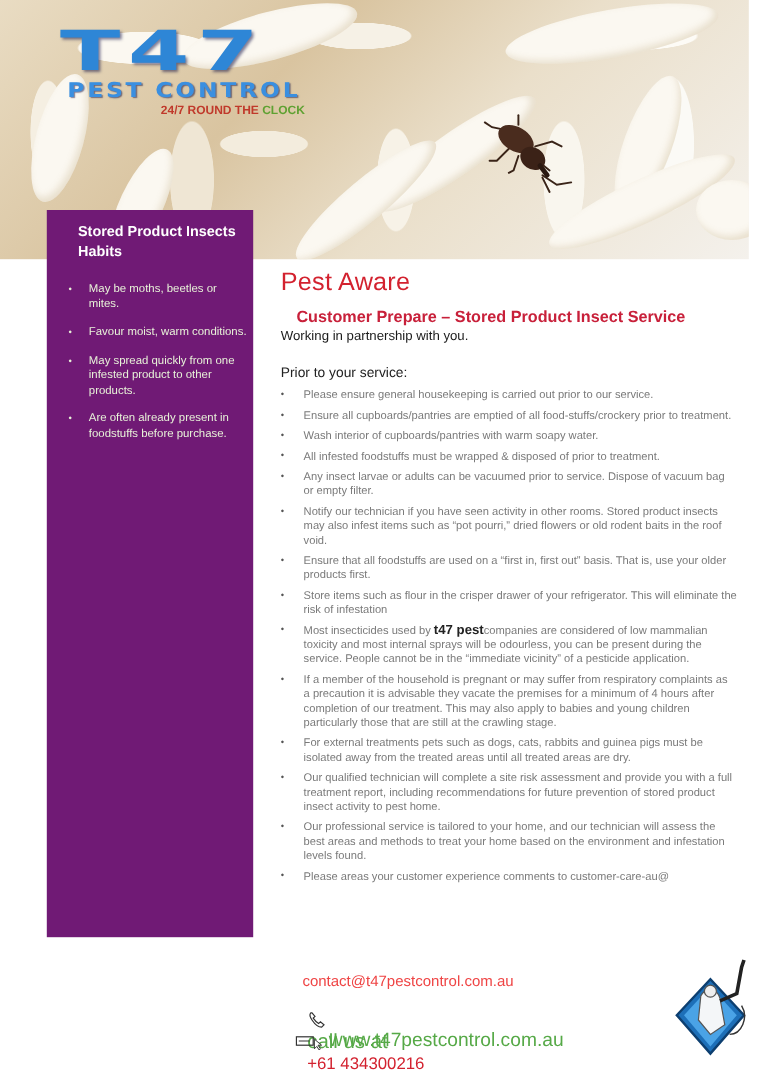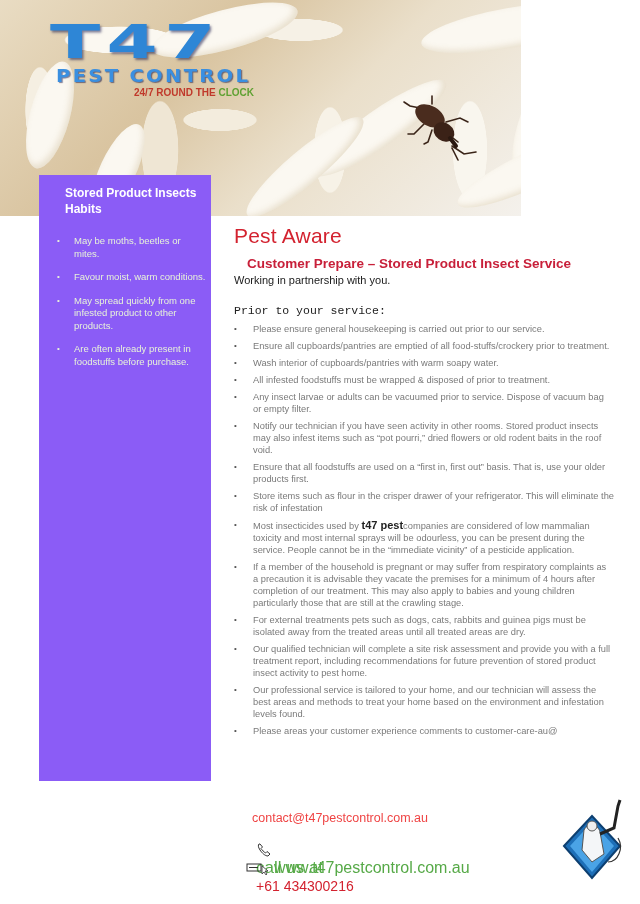--- a/index.html
+++ b/index.html
@@ -1,45 +1,45 @@
 <!DOCTYPE html>
 <html><head>
 <meta charset="utf-8">
 <style>
   html, body { margin:0; padding:0; }
   body { width:640px; height:904px; position:relative; overflow:hidden; background:#ffffff; font-family:"Liberation Sans", sans-serif; }
-  .hero { position:absolute; left:0; top:0; width:521px; height:216px; overflow:hidden;
+  .hero { position:absolute; left:0; top:0; width:624px; height:216px; overflow:hidden;
     background:
       radial-gradient(ellipse 90px 22px at 120px 40px, #fbf8f1 60%, transparent 62%),
       radial-gradient(ellipse 70px 18px at 300px 30px, #f6f1e6 60%, transparent 62%),
       radial-gradient(ellipse 100px 20px at 520px 30px, #fdfbf6 60%, transparent 62%),
       radial-gradient(ellipse 30px 90px at 560px 120px, #fbfaf6 60%, transparent 62%),
       radial-gradient(ellipse 28px 80px at 470px 150px, #f9f6ee 60%, transparent 62%),
       radial-gradient(ellipse 26px 70px at 330px 150px, #f7f2e7 60%, transparent 62%),
       radial-gradient(ellipse 60px 18px at 220px 120px, #f3ecdd 60%, transparent 62%),
       radial-gradient(ellipse 24px 70px at 40px 110px, #f5efe2 60%, transparent 62%),
       radial-gradient(ellipse 30px 80px at 160px 150px, #efe6d4 60%, transparent 62%),
       linear-gradient(135deg, #e9dcc3 0%, #d9c4a0 35%, #eadfca 60%, #f4f1ec 100%); }
   .grain { position:absolute; background:#fbf8f1; border-radius:50%; box-shadow: inset -3px -3px 6px rgba(180,150,100,0.25); }
   .logo { position:absolute; left:50px; top:22px; }
   .logo-t47 { font-family:"DejaVu Sans", sans-serif; font-weight:bold; font-size:46px; letter-spacing:4px; color:#2e86d6; line-height:40px; transform:scaleX(1.6); transform-origin:left; text-shadow:1px 2px 2px rgba(0,0,60,0.5); }
   .logo-pest { font-family:"DejaVu Sans", sans-serif; font-weight:bold; font-size:17px; letter-spacing:2px; color:#3a8fe0; margin-top:4px; margin-left:6px; text-shadow:1px 1px 1px rgba(0,0,60,0.5); transform:scaleX(1.15); transform-origin:left; }
   .logo-tag { font-size:10px; font-weight:bold; margin-left:84px; margin-top:1px; color:#c0392b; }
   .logo-tag span.g { color:#5fa132; }
   .bug { position:absolute; left:402px; top:94px; width:80px; height:70px; }
-  .side { position:absolute; left:39px; top:175px; width:172px; height:606px; background:#8b5cf6; }
+  .side { position:absolute; left:39px; top:175px; width:172px; height:606px; background:#701a75; }
   .side h2 { margin:0; position:absolute; left:26px; top:10px; width:140px; font-size:12px; line-height:16px; font-weight:bold; color:#ffffff; }
   .side ul { position:absolute; left:18px; top:60px; margin:0; padding:0; list-style:none; width:150px; }
   .side li { position:relative; padding-left:17px; font-size:9.5px; line-height:12.5px; color:#e8f3d9; margin-bottom:11px; }
   .side li::before { content:"\2022"; position:absolute; left:0; top:0; color:#e8f3d9; font-size:8px; }
   .main { position:absolute; left:234px; top:224px; width:380px; }
   .title { font-size:21px; color:#d3222f; font-weight:normal; margin:0; line-height:24px; letter-spacing:0.2px; }
   .subtitle { font-size:13.5px; color:#c8203a; margin:8px 0 0 13px; line-height:16px; font-weight:bold; }
   .tagline { font-size:11px; color:#1a1a1a; margin:1px 0 0 0; line-height:14px; font-weight:normal; }
-  .prior { font-size:11.5px; color:#222; margin:17px 0 0 0; line-height:14px;font-family:Liberation Mono, monospace; }
+  .prior { font-size:11.5px; color:#222; margin:17px 0 0 0; line-height:14px; }
   .bullets { list-style:none; margin:5px 0 0 0; padding:0; }
   .bullets li { position:relative; padding-left:19px; font-size:9.3px; line-height:12px; color:#7a7a7a; margin-bottom:5px; }
   .bullets li::before { content:"\2022"; position:absolute; left:0; top:0; color:#555; font-size:8px; }
   .brand-inline { color:#222; font-size:11px; font-weight:bold;margin-top:40px; }
   .email { position:absolute; left:252px; top:811px; font-size:12.5px; color:#ef4444; }
   .call-row { position:absolute; left:248px; top:842px; display:flex; align-items:baseline;flex-direction:column; }
   .call { font-size:17px; color:#56a947; margin-left:6px; }
   .phone { font-size:14px; color:#d3222f; margin-left:8px; }
   .web-row { position:absolute; left:246px; top:859px; display:flex; align-items:center; }
   .web { font-size:16px; color:#56a947; margin-left:4px; }

